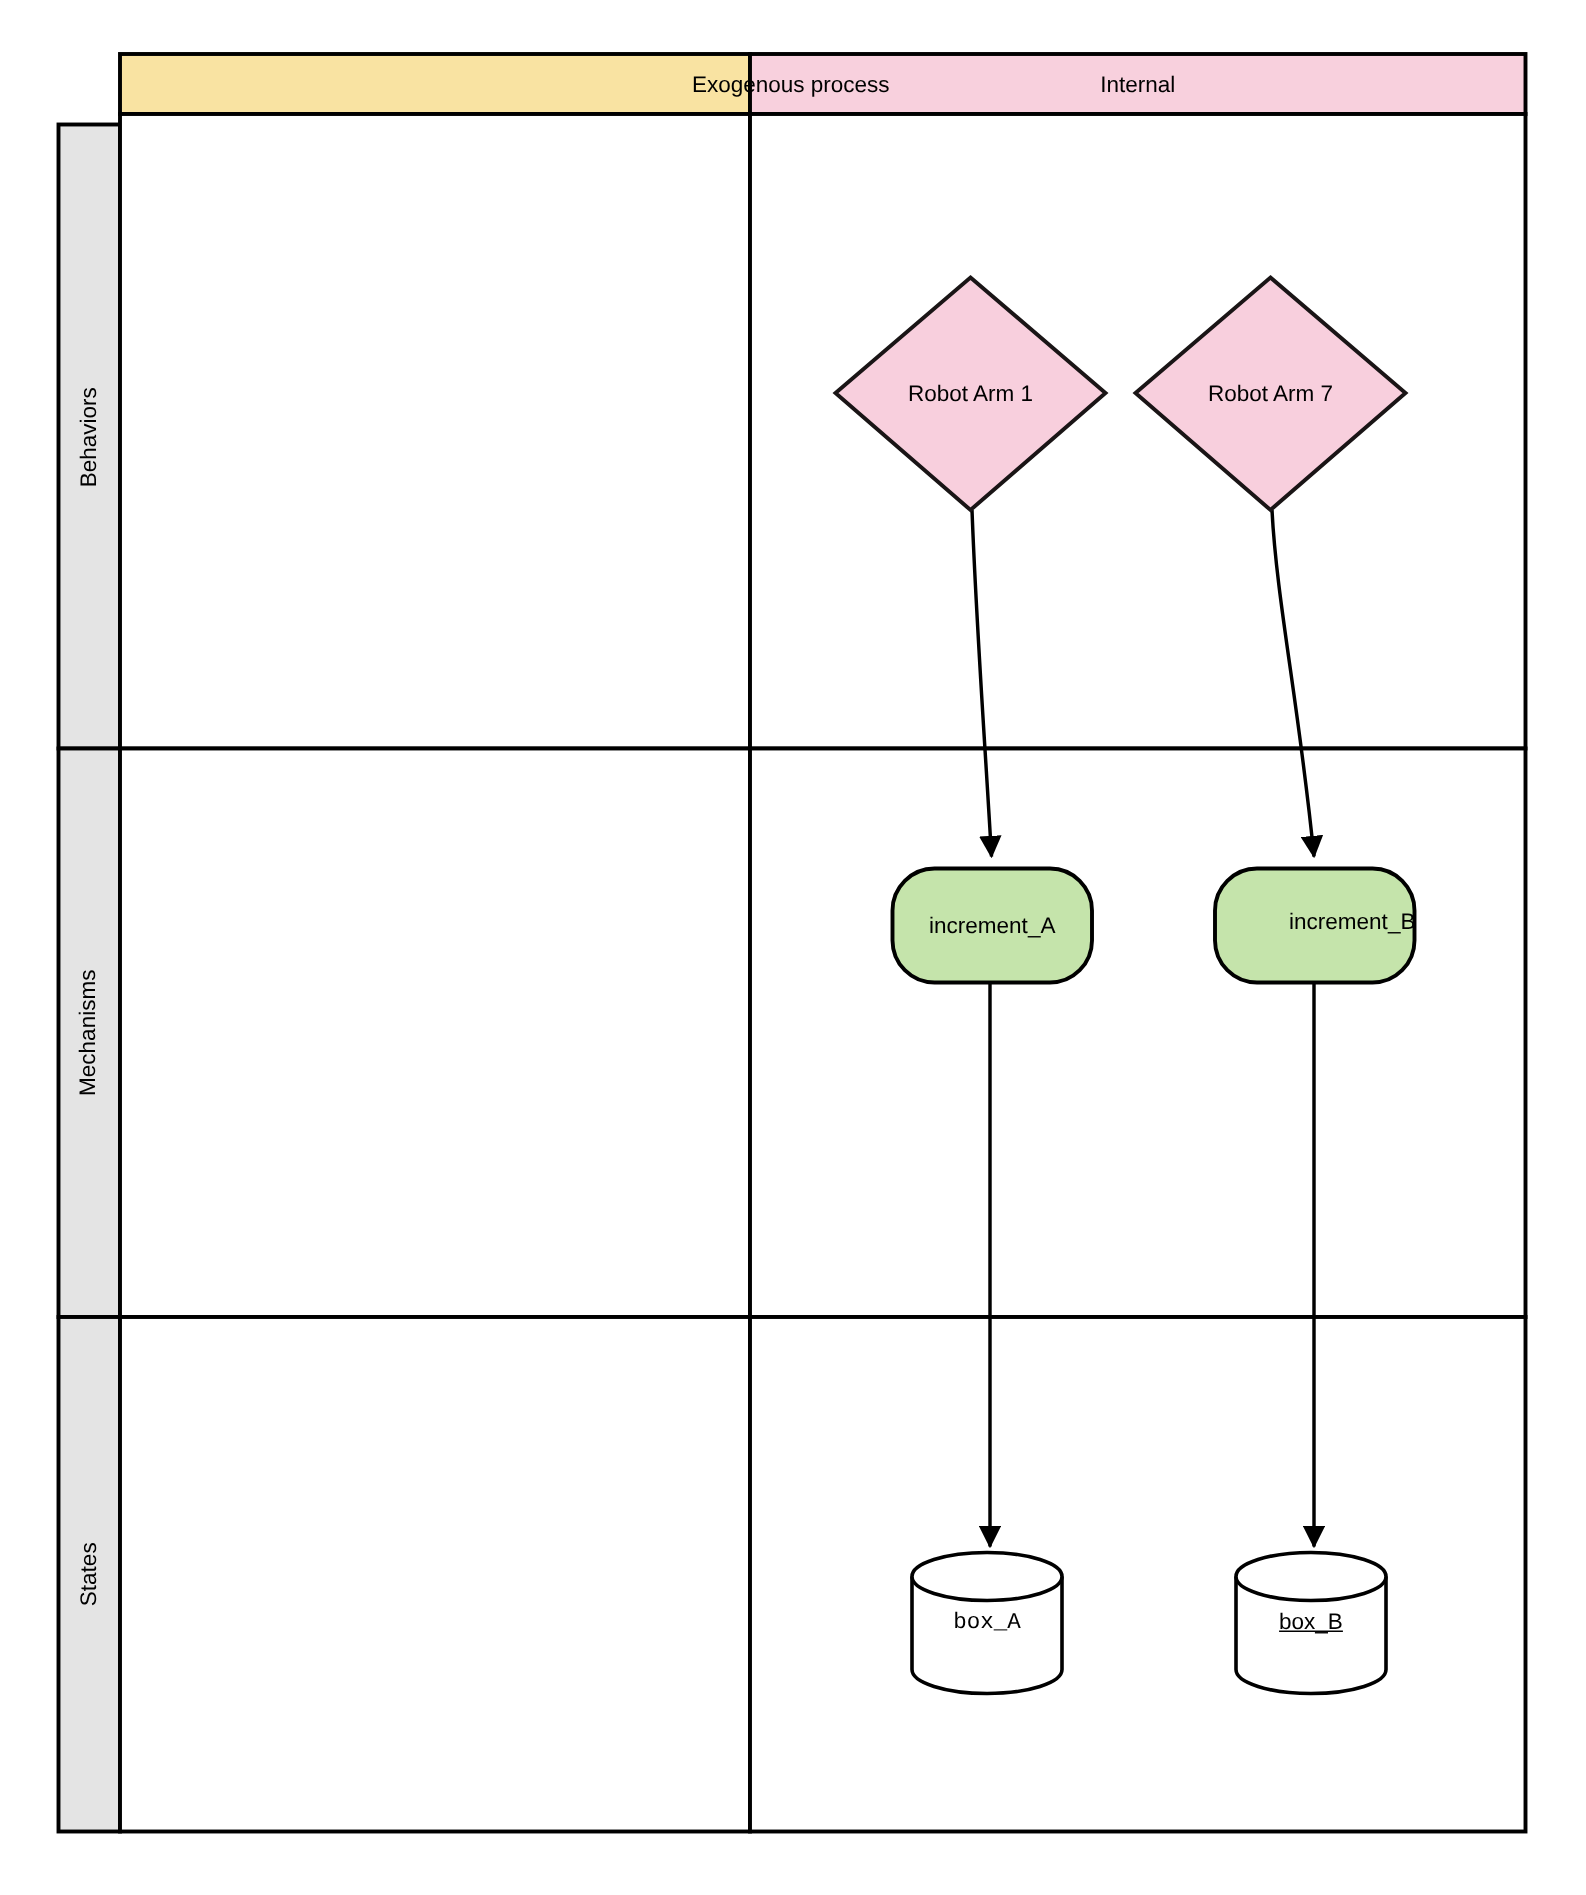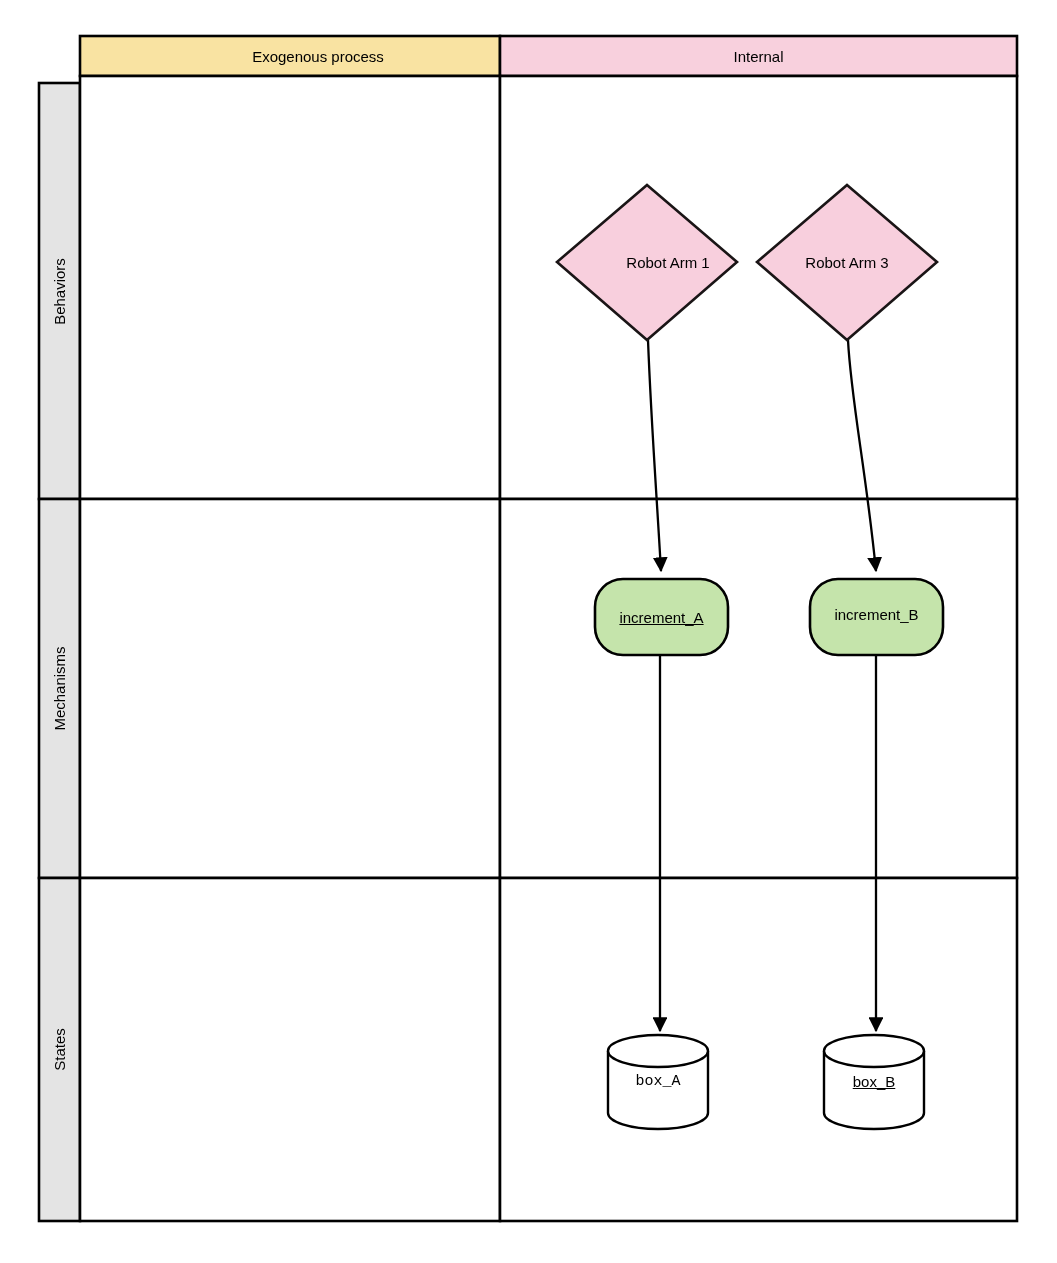--- a/index.html
+++ b/index.html
@@ -92,48 +92,48 @@
       <path d="M 608 1051 L 608 1113 A 50 16 0 0 0 708 1113 L 708 1051" fill="#ffffff" stroke="#000000" stroke-width="2.4"></path>
       <ellipse cx="658" cy="1051" rx="50" ry="16" fill="#ffffff" stroke="#000000" stroke-width="2.4"></ellipse>
     </g>
 
     <g>
       <path d="M 824 1051 L 824 1113 A 50 16 0 0 0 924 1113 L 924 1051" fill="#ffffff" stroke="#000000" stroke-width="2.4"></path>
       <ellipse cx="874" cy="1051" rx="50" ry="16" fill="#ffffff" stroke="#000000" stroke-width="2.4"></ellipse>
     </g>
   </svg>
 
-  <div class="lbl center-wrap col-header-label" style="left:68px; top:36px; width:500px; height:40px;">
+  <div class="lbl center-wrap col-header-label" style="left:93px; top:36px; width:500px; height:40px;justify-content:flex-end;">
     <span>Exogenous process</span>
   </div>
   <div class="lbl center-wrap col-header-label" style="left:500px; top:36px; width:517px; height:40px;">
     <span>Internal</span>
   </div>
 
   <div class="lbl center-wrap" style="left:39px; top:83px; width:41px; height:416px;">
     <span class="rot">Behaviors</span>
   </div>
   <div class="lbl center-wrap" style="left:39px; top:499px; width:41px; height:379px;">
     <span class="rot">Mechanisms</span>
   </div>
   <div class="lbl center-wrap" style="left:39px; top:878px; width:41px; height:343px;">
     <span class="rot">States</span>
   </div>
 
-  <div class="lbl center-wrap" style="left:588px; top:246px; width:160px; height:32px;">
+  <div class="lbl center-wrap" style="left:567px; top:246px; width:160px; height:32px;">
     <span>Robot Arm 1</span>
   </div>
   <div class="lbl center-wrap" style="left:767px; top:246px; width:160px; height:32px;">
-    <span>Robot Arm 3</span>
+    <span>Robot Arm 7</span>
   </div>
 
-  <div class="lbl center-wrap" style="left:595px; top:579px; width:133px; height:76px;text-decoration:underline;">
+  <div class="lbl center-wrap" style="left:595px; top:579px; width:133px; height:76px;">
     <span>increment_A</span>
   </div>
-  <div class="lbl center-wrap" style="left:810px; top:579px; width:133px; height:71px;">
+  <div class="lbl center-wrap" style="left:810px; top:579px; width:133px; height:71px;padding-left:25px;">
     <span>increment_B</span>
   </div>
 
   <div class="lbl center-wrap" style="left:608px; top:1063px; width:100px; height:36px;font-family:Liberation Mono, monospace;">
     <span>box_A</span>
   </div>
   <div class="lbl center-wrap" style="left:824px; top:1063px; width:100px; height:36px;text-decoration:underline;">
     <span>box_B</span>
   </div>
 

